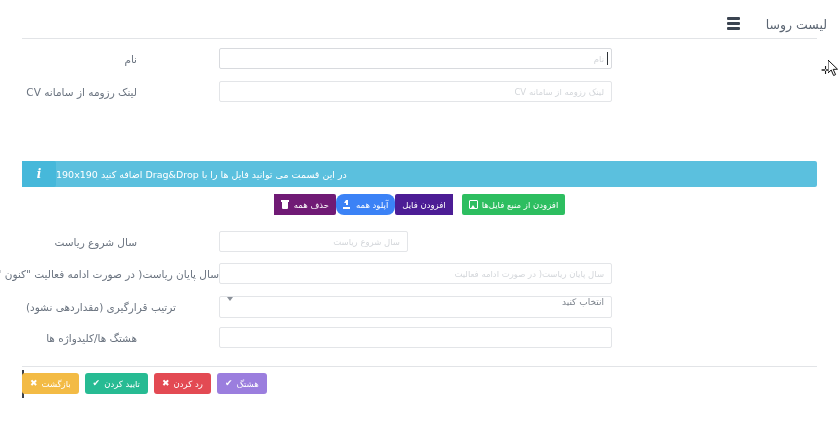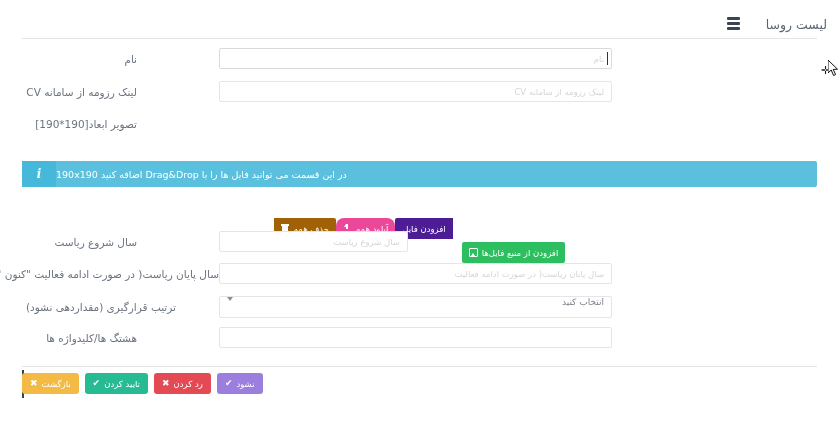--- a/index.html
+++ b/index.html
@@ -169,24 +169,24 @@
     padding: 0 7px;
     font-size: 8.5px;
     color: #ffffff;
     border: none;
     border-radius: 2px;
     cursor: pointer;
     direction: rtl;
     font-family: "DejaVu Sans", "Liberation Sans", sans-serif;
     white-space: nowrap;
   }
-  .fb-green  { background: #2dbe60; margin-left: 9px; margin-top: 48px; }
+  .fb-green  { background: #2dbe60; margin-left: 9px; }
   .fb-cyan   { background: #4c1d95; border-radius: 2px 0 0 2px; }
-  .fb-dark   { background: #ec4899; border-radius: 8px; }
-  .fb-red    { background: #a16207; border-radius: 0 2px 2px 0; }
+  .fb-dark   { background: #3b82f6; border-radius: 8px; }
+  .fb-red    { background: #701a75; border-radius: 0 2px 2px 0; }
   .fb-ico { display:inline-block; width:9px; height:9px; position:relative; flex:0 0 auto;}
   
   .ico-picture { border:1.2px solid #fff; border-radius:1px; }
   .ico-picture::after{ content:""; position:absolute; left:1px; bottom:0.5px; width:0;height:0;
      border-left:2.5px solid transparent;border-right:2.5px solid transparent;border-bottom:3px solid #fff;}
   
   .ico-upload::before{ content:""; position:absolute; left:3px; top:0; width:1.6px; height:5px; background:#fff;}
   .ico-upload::after{ content:""; position:absolute; left:0.5px; bottom:0; width:7px; height:1.6px; background:#fff;}
   .ico-upload i{ position:absolute; left:1.2px; top:0; width:0;height:0;
      border-left:2.6px solid transparent;border-right:2.6px solid transparent;border-bottom:3px solid #fff;}
@@ -262,21 +262,20 @@
   </div>
   <div class="header-rule"></div>
 
   <div class="field-label" style="top:52px; right:702px;">نام</div>
   <input class="field-input focused" style="top: 48px; right: 227px; width: 393px;" placeholder="نام">
   <div class="caret"></div>
 
   <div class="field-label" style="top:85px; right:702px;">لینک رزومه از سامانه CV</div>
   <input class="field-input" style="top: 81px; right: 227px; width: 393px;" placeholder="لینک رزومه از سامانه CV">
 
-  <div class="field-label" style="top:117px; right:702px;">تصویر ابعاد[190*190]</div>
 
   <div class="dropzone">
     <div class="dropzone-icon">i</div>
     <div class="dropzone-text">در این قسمت می توانید فایل ها را با Drag&amp;Drop اضافه کنید 190x190</div>
   </div>
 
   <div class="file-buttons">
     <button class="fb fb-green">
       <span class="fb-ico ico-picture"></span>
       <span>افزودن از منبع فایل‌ها</span>
@@ -309,21 +308,21 @@
   </div>
 
   <div class="field-label" style="top:331px; right:702px;">هشتگ ها/کلیدواژه ها</div>
   <input class="field-input" style="top: 327px; right: 227px; width: 393px;" placeholder="">
 
   <div class="footer-rule"></div>
   <div class="footer-accent"></div>
   <div class="footer-bar">
     <button class="btn btn-purple">
       <span class="glyph">✔</span>
-      <span>نشود</span>
+      <span>هشتگ</span>
     </button>
     <button class="btn btn-red">
       <span class="glyph">✖</span>
       <span>رد کردن</span>
     </button>
     <button class="btn btn-green">
       <span class="glyph">✔</span>
       <span>تایید کردن</span>
     </button>
     <button class="btn btn-amber">

